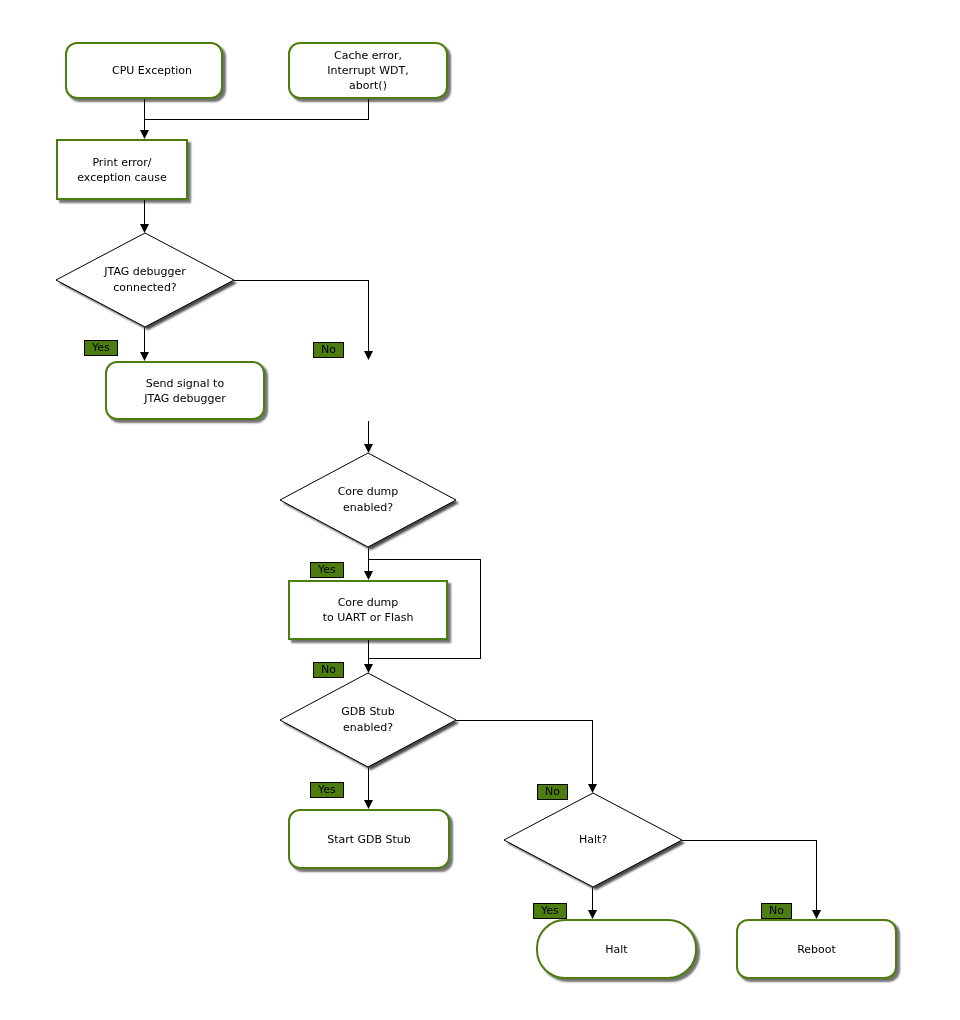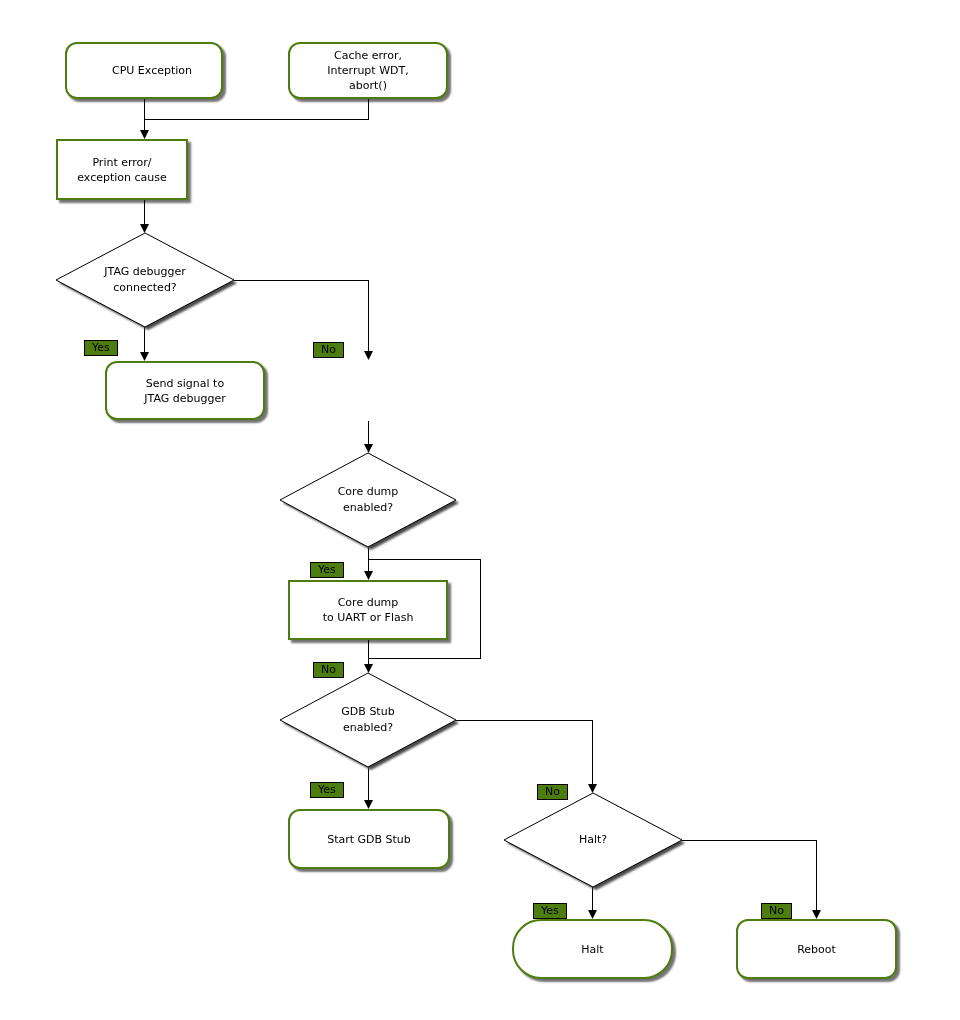--- a/index.html
+++ b/index.html
@@ -133,21 +133,21 @@
 
   <div class="node terminal" style="left:65px; top:361px; width:160px; height:59px;margin-left:40px;">Send signal to
 JTAG debugger</div>
 
 
   <div class="node" style="left:288px; top:580px; width:160px; height:60px;">Core dump
 to UART or Flash</div>
 
   <div class="node terminal" style="left:288px; top:809px; width:162px; height:60px;">Start GDB Stub</div>
 
-  <div class="node terminal" style="left:512px; top:919px; width:161px; height:60px;border-radius:29px;">Halt</div>
+  <div class="node terminal" style="left:536px; top:919px; width:161px; height:60px;border-radius:29px;">Halt</div>
 
   <div class="node terminal" style="left:736px; top:919px; width:161px; height:60px;">Reboot</div>
 
   <div class="diamond-label" style="left:85px; top:260px; width:120px; height:40px;">JTAG debugger
 connected?</div>
 
   <div class="diamond-label" style="left:308px; top:480px; width:120px; height:40px;">Core dump
 enabled?</div>
 
   <div class="diamond-label" style="left:308px; top:700px; width:120px; height:40px;">GDB Stub

